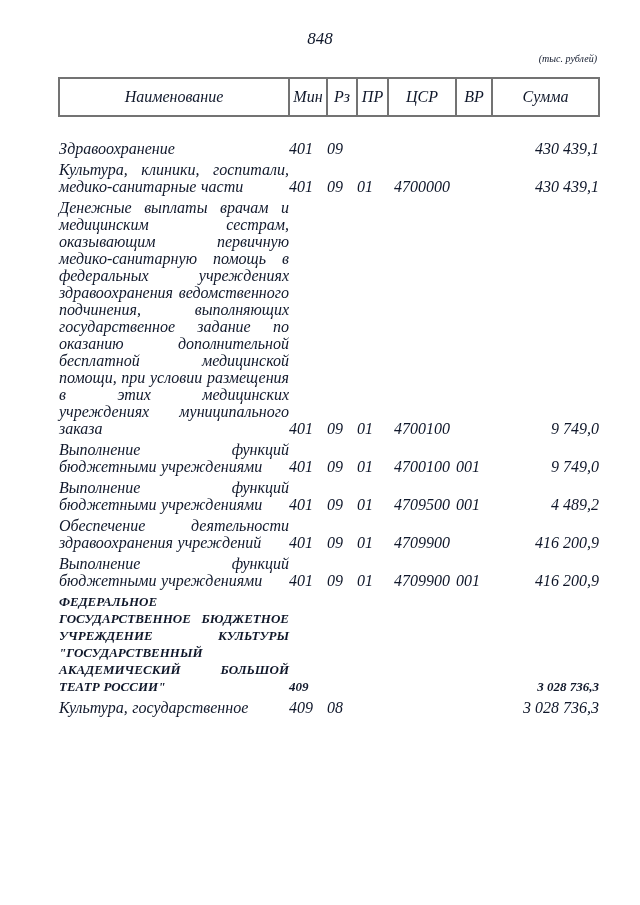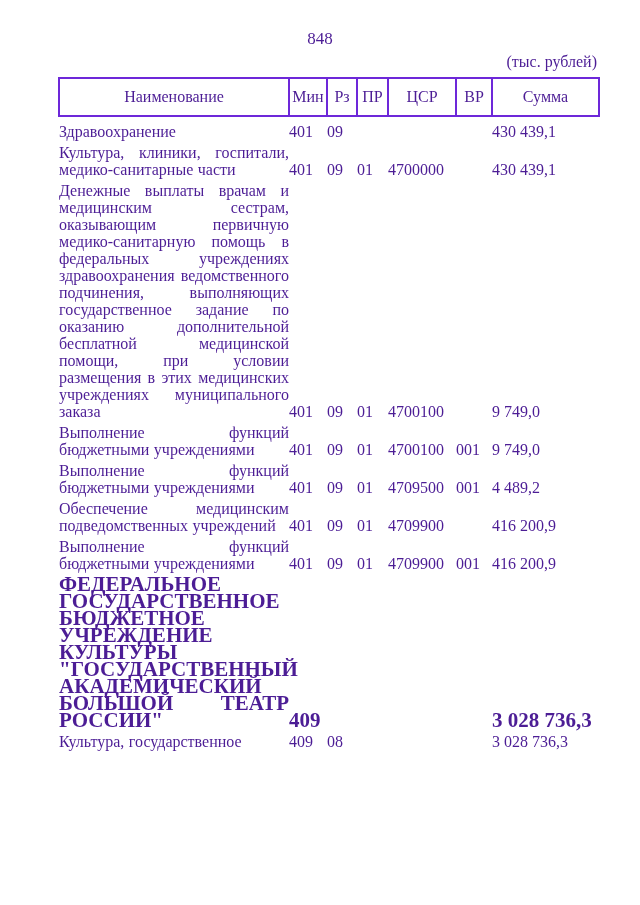--- a/index.html
+++ b/index.html
@@ -2,77 +2,78 @@
 <html><head>
 <meta charset="utf-8">
 <style>
   html, body { margin: 0; padding: 0; background: #ffffff; }
   .page {
     position: relative;
     width: 640px;
     height: 905px;
     background: #ffffff;
     font-family: "Liberation Serif", "DejaVu Serif", serif;
-    color: #4c1d95;
+    color: #0f172a;
     overflow: hidden;
+    font-style: italic;
   }
   .page-number {
     position: absolute;
     top: 29px;
     left: 0;
     width: 640px;
     text-align: center;
     font-size: 17px;
   }
   .units-label {
     position: absolute;
     top: 53px;
     left: 0;
     width: 597px;
     text-align: right;
-    font-size: 16px;
+    font-size: 10px;
   }
   table.budget {
     position: absolute;
     top: 77px;
     left: 58px;
     width: 540px;
     border-collapse: collapse;
     table-layout: fixed;
   }
   table.budget th {
-    border: 2px solid #6d28d9;
+    border: 2px solid #737373;
     font-weight: normal;
     font-size: 16px;
     height: 36px;
     text-align: center;
     vertical-align: middle;
     padding: 0;
     background: #ffffff;
   }
   table.budget td {
     vertical-align: bottom;
     font-size: 16px;
     line-height: 17px;
     padding: 4px 0 0 0;
   }
-  table.budget tr.first-row td { padding-top: 6px; }
+  table.budget tr.first-row td { padding-top: 23px; }
   td.cell-name {
     text-align: justify;
     padding-left: 4px;
     padding-right: 6px;
     word-spacing: 0.5px;
   }
   td.c-min { padding-left: 16px; white-space: nowrap; }
   td.c-rz  { padding-left: 15px; white-space: nowrap; }
   td.c-pr  { padding-left: 12px; white-space: nowrap; }
-  td.c-csr { padding-left: 10px; white-space: nowrap; }
+  td.c-csr { padding-left: 10px; white-space: nowrap; text-align: center; }
   td.c-vr  { padding-left: 31px; white-space: nowrap; }
-  td.cell-sum { padding-right: 3px; white-space: nowrap; }
-  tr.bold td { font-weight: bold; font-size: 21px; }
+  td.cell-sum { text-align: right; padding-right: 3px; white-space: nowrap; }
+  tr.bold td { font-weight: bold; font-size: 13px; }
 </style>
 </head>
 <body>
 
 <div class="page">
 
   <div class="page-number">848</div>
 
   <div class="units-label">(тыс. рублей)</div>
 
@@ -137,21 +138,21 @@
         <tr>
     <td class="cell-name">Выполнение функций бюджетными учреждениями</td>
     <td class="c-min">401</td>
     <td class="c-rz">09</td>
     <td class="c-pr">01</td>
     <td class="c-csr">4709500</td>
     <td class="c-vr">001</td>
     <td class="cell-sum">4 489,2</td>
   </tr>
         <tr>
-    <td class="cell-name">Обеспечение медицинским подведомственных учреждений</td>
+    <td class="cell-name">Обеспечение деятельности здравоохранения учреждений</td>
     <td class="c-min">401</td>
     <td class="c-rz">09</td>
     <td class="c-pr">01</td>
     <td class="c-csr">4709900</td>
     <td class="c-vr"></td>
     <td class="cell-sum">416 200,9</td>
   </tr>
         <tr>
     <td class="cell-name">Выполнение функций бюджетными учреждениями</td>
     <td class="c-min">401</td>

